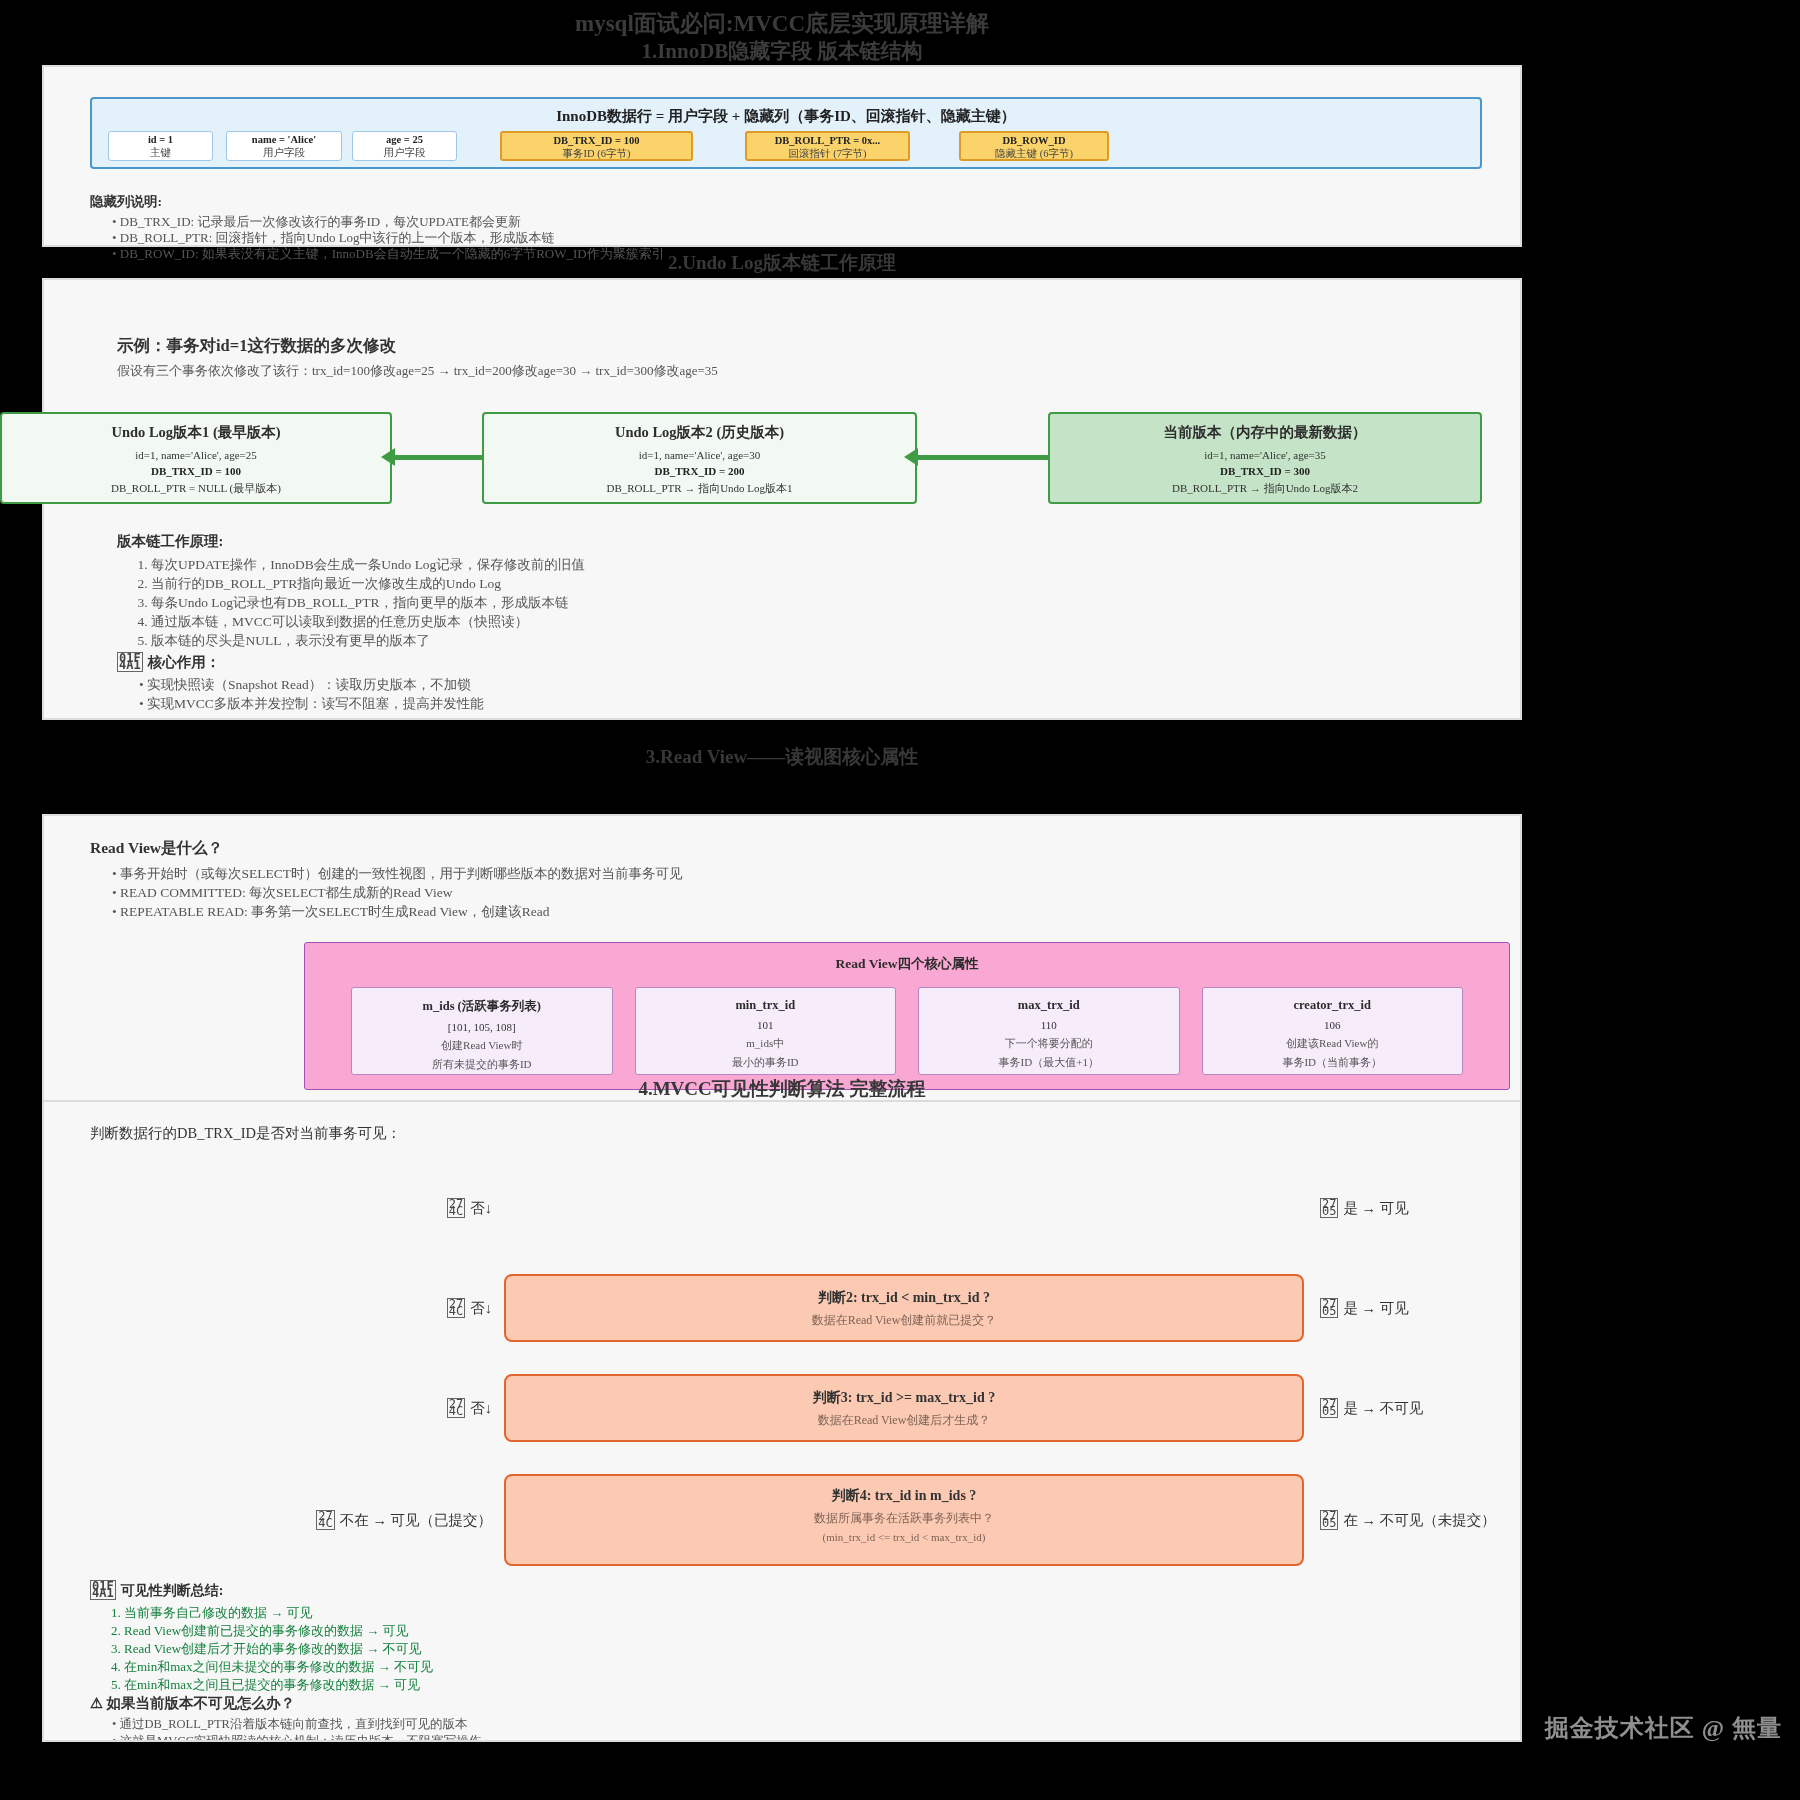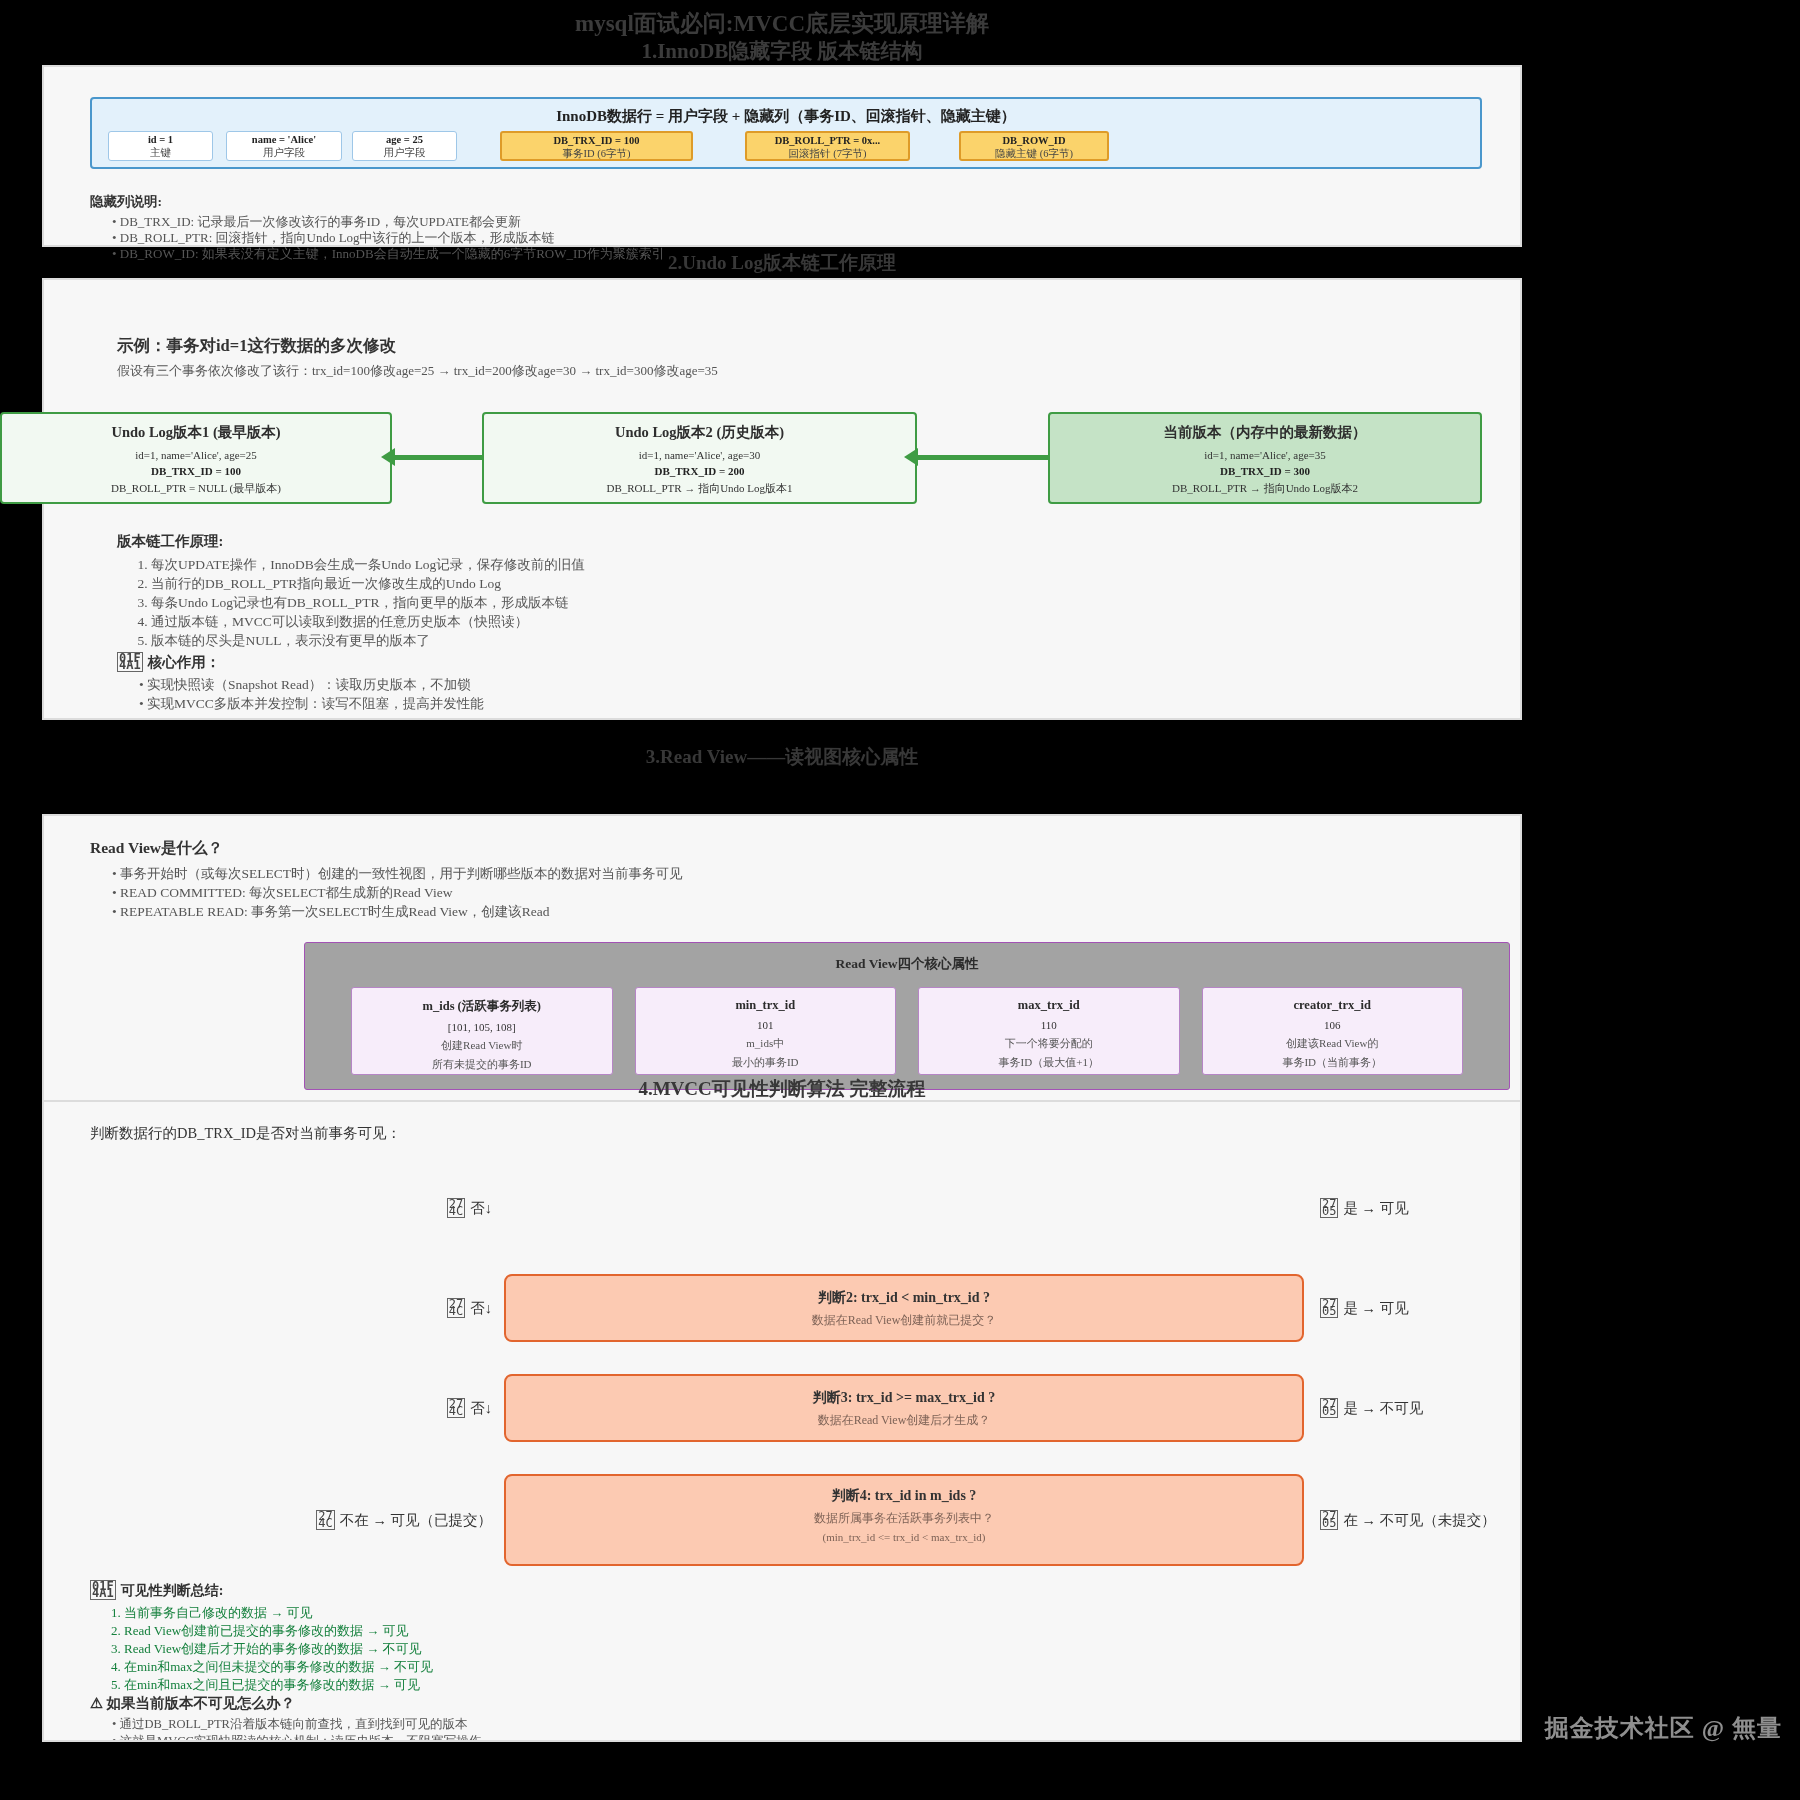--- a/index.html
+++ b/index.html
@@ -65,21 +65,21 @@
   
   .tofu { display:inline-block; border:1px solid #666; color:#444; background:transparent;
     font-family:"DejaVu Sans Mono",monospace; font-size:12px; line-height:7px; padding:2px 1px;
     white-space:pre-line; text-align:center; vertical-align:-2px; margin-right:5px; }
 
   
   .q-title { position:absolute; top:22px; left:46px; font-size:15.5px; font-weight:600; color:#333; }
   .q-bullets { position:absolute; top:48px; left:46px; margin:0; padding-left:22px; list-style:none; }
   .q-bullets li { font-size:13.5px; color:#555; line-height:19px; }
   .q-bullets li:before { content:"• "; color:#555; }
-  .purple { position:absolute; top:126px; left:260px; width:1206px; height:148px; background:#a3a3a3; border:1px solid #a352b5; border-radius:3px; box-sizing:border-box; }
+  .purple { position:absolute; top:126px; left:260px; width:1206px; height:148px; background:#f9a8d4; border:1px solid #a352b5; border-radius:3px; box-sizing:border-box; }
   .purple-title { margin-top:12px; text-align:center; font-size:13.5px; font-weight:600; color:#2c2c2c; }
   .attr-row { display:flex; gap:22px; margin:14px 46px 0 46px; }
   .abox { flex:1; height:88px; background:#f7edfa; border:1px solid #b685c6; border-radius:3px; box-sizing:border-box; text-align:center; padding-top:10px; }
   .an { font-size:12.5px; font-weight:bold; color:#2c2c2c; }
   .av { margin-top:6px; font-size:11px; color:#333; }
   .ad { margin-top:5px; font-size:11px; color:#555; line-height:14px; }
 
   
   .p4-title { position:absolute; top:22px; left:46px; font-size:14.5px; color:#333; }
   .chk { position:absolute; left:0; width:100%; }

